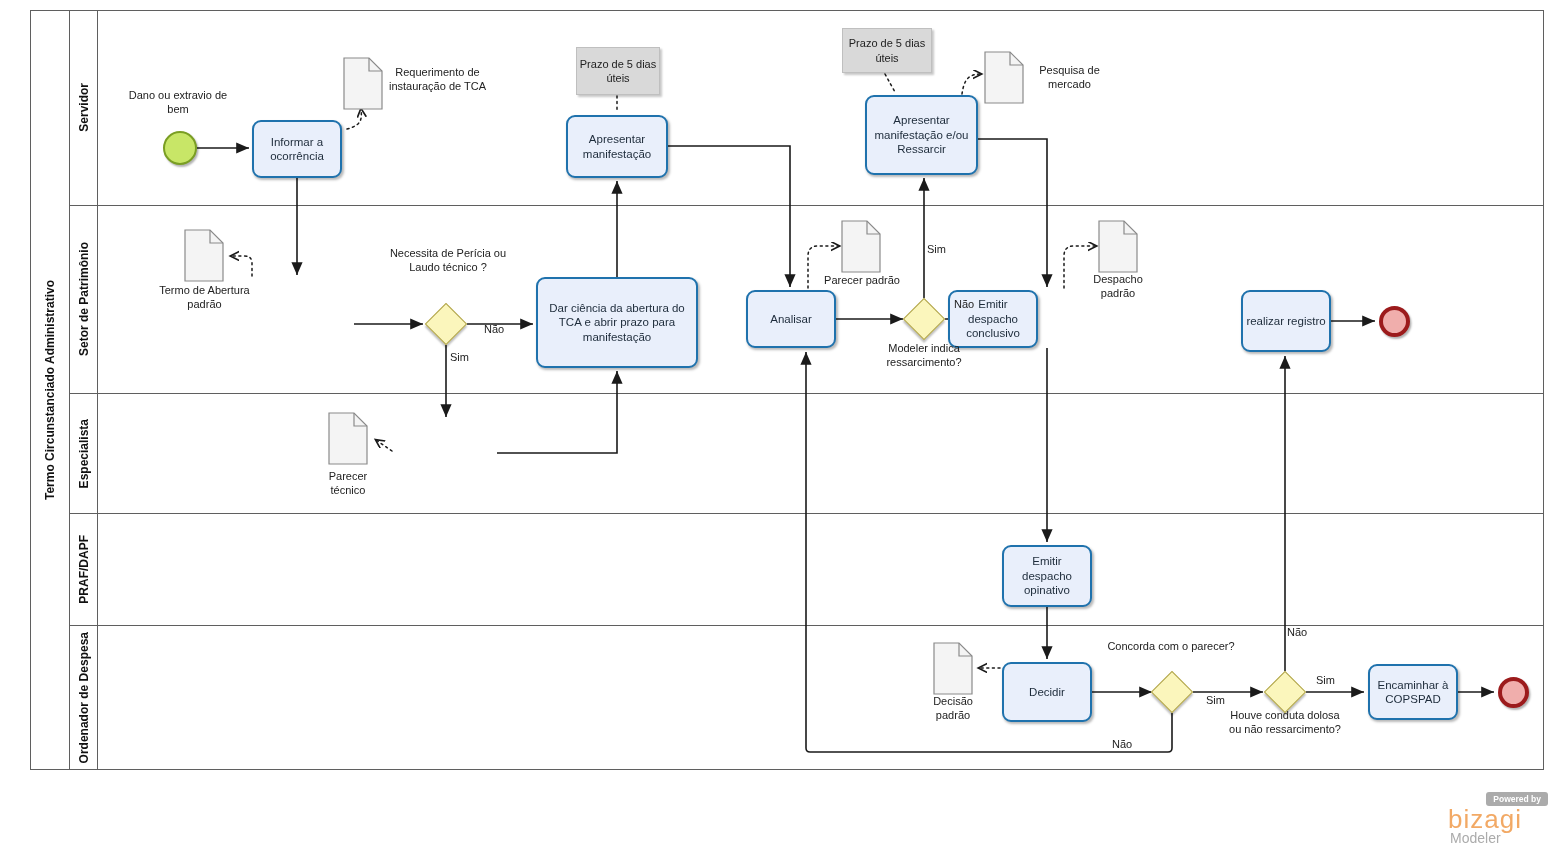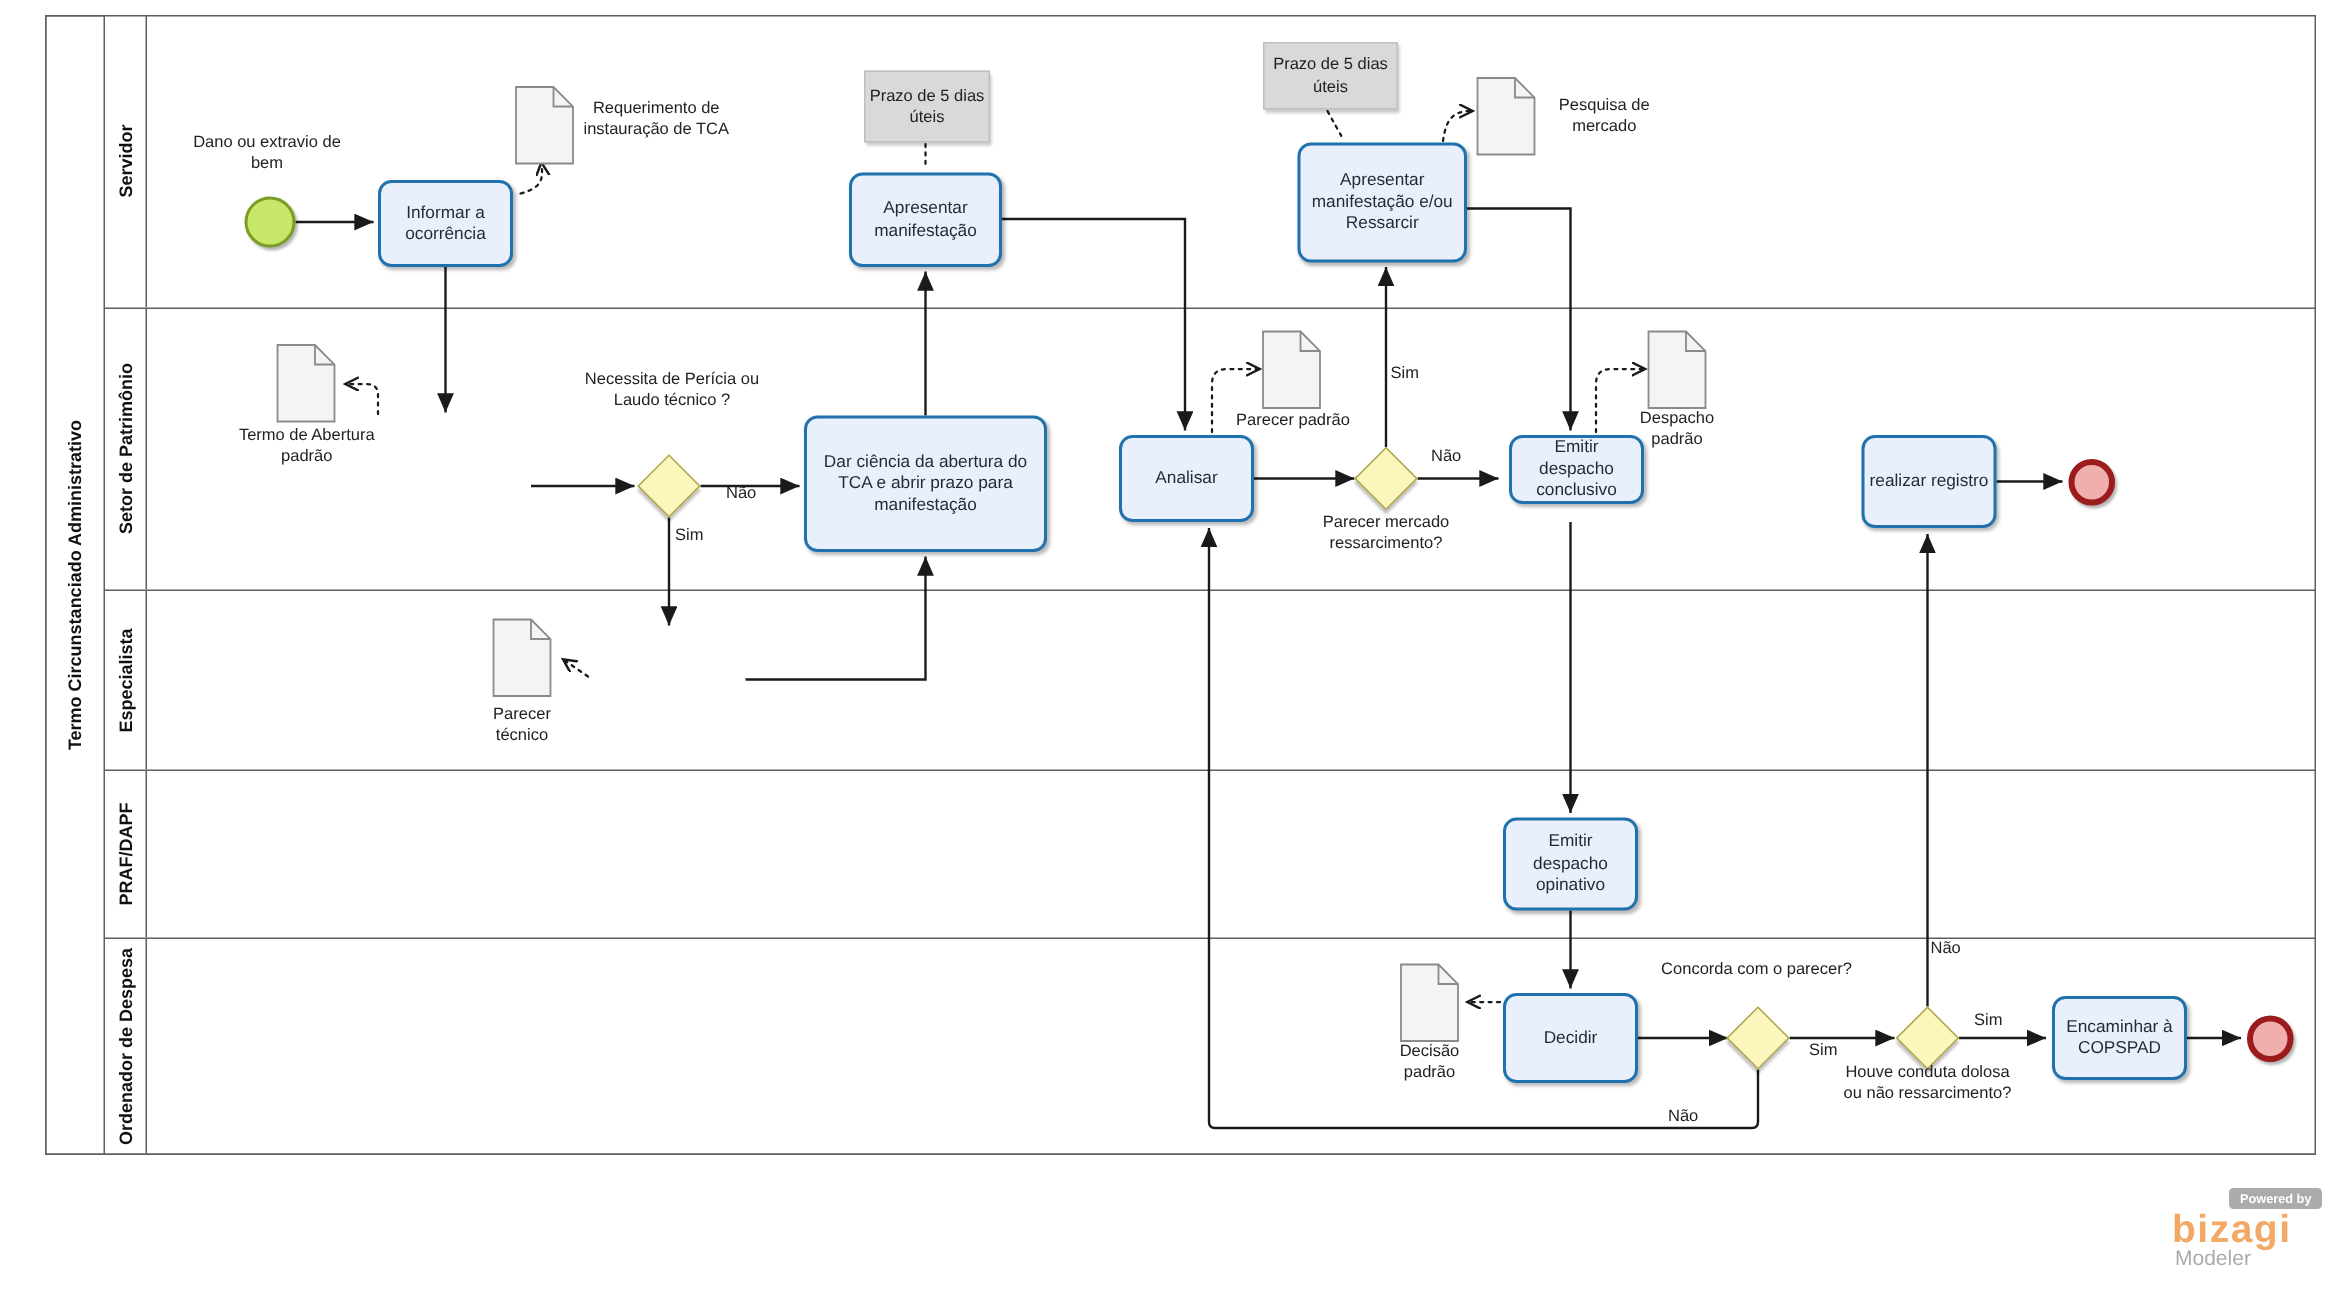--- a/index.html
+++ b/index.html
@@ -39,21 +39,21 @@
   .node-label,.qlabel,.elabel,.free-label{font-size:11px;color:#222;z-index:3;line-height:1.25}
   .node-label,.qlabel,.free-label{text-align:center}
   
   #wires{left:0;top:0;z-index:1;pointer-events:none}
   .flow{fill:none;stroke:var(--line);stroke-width:1.6}
   .assoc{fill:none;stroke:var(--line);stroke-width:1.5;stroke-dasharray:2 3.6;stroke-linecap:round}
   
   .bizagi{left:1448px;top:792px;width:100px;z-index:3}
   .powered{background:var(--brand-gray);color:#fff;font-size:8.5px;font-weight:bold;
            padding:2px 7px;border-radius:3px;float:right}
-  .brand{clear:both;color:var(--brand-orange);font-size:26px;font-weight:bold;letter-spacing:1px;line-height:1.05}
+  .brand{clear:both;color:var(--brand-orange);font-size:26px;font-weight:normal;letter-spacing:1px;line-height:1.05}
   .product{color:var(--brand-gray);font-size:14px;margin-top:-3px;padding-left:2px}
 </style>
 </head>
 <body>
 
 <div id="canvas">
 
   <div class="abs pool-outline"></div>
   <div class="abs pool-label-cell">
     <span class="vtext">Termo Circunstanciado Administrativo</span>
@@ -133,33 +133,33 @@
   <div class="abs event-end" style="left:1498px;top:677px"></div>
 
   <div class="abs annotation" style="left:576px;top:47px;width:84px;height:48px">Prazo de 5 dias úteis</div>
   <div class="abs annotation" style="left:842px;top:28px;width:90px;height:45px">Prazo de 5 dias úteis</div>
 
   <div class="abs task" style="left:252px;top:120px;width:90px;height:58px">Informar a ocorrência</div>
   <div class="abs task" style="left:566px;top:115px;width:102px;height:63px">Apresentar manifestação</div>
   <div class="abs task" style="left:865px;top:95px;width:113px;height:80px">Apresentar manifestação e/ou Ressarcir</div>
   <div class="abs task" style="left:536px;top:277px;width:162px;height:91px">Dar ciência da abertura do TCA e abrir prazo para manifestação</div>
   <div class="abs task" style="left:746px;top:290px;width:90px;height:58px">Analisar</div>
-  <div class="abs task" style="left:1006px;top:290px;width:90px;height:46px">Emitir despacho conclusivo</div>
+  <div class="abs task" style="left:948px;top:290px;width:90px;height:58px">Emitir despacho conclusivo</div>
   <div class="abs task" style="left:1241px;top:290px;width:90px;height:62px">realizar registro</div>
   <div class="abs task" style="left:1002px;top:545px;width:90px;height:62px">Emitir despacho opinativo</div>
   <div class="abs task" style="left:1002px;top:662px;width:90px;height:60px">Decidir</div>
   <div class="abs task" style="left:1368px;top:664px;width:90px;height:56px">Encaminhar à COPSPAD</div>
 
   <div class="abs gateway" style="left:431px;top:309px"></div>
   <div class="abs gateway" style="left:909px;top:304px"></div>
   <div class="abs gateway" style="left:1157px;top:677px"></div>
   <div class="abs gateway" style="left:1270px;top:677px"></div>
 
   <div class="abs qlabel" style="left:378px;top:247px;width:140px">Necessita de Perícia ou Laudo técnico ?</div>
-  <div class="abs qlabel" style="left:863px;top:342px;width:122px">Parecer mercado ressarcimento?</div>
+  <div class="abs qlabel" style="left:863px;top:342px;width:122px">Modeler indica ressarcimento?</div>
   <div class="abs qlabel" style="left:1106px;top:640px;width:130px">Concorda com o parecer?</div>
   <div class="abs qlabel" style="left:1228px;top:709px;width:114px">Houve conduta dolosa ou não ressarcimento?</div>
 
   <div class="abs elabel" style="left:484px;top:323px">Não</div>
   <div class="abs elabel" style="left:450px;top:351px">Sim</div>
   <div class="abs elabel" style="left:927px;top:243px">Sim</div>
   <div class="abs elabel" style="left:954px;top:298px">Não</div>
   <div class="abs elabel" style="left:1206px;top:694px">Sim</div>
   <div class="abs elabel" style="left:1112px;top:738px">Não</div>
   <div class="abs elabel" style="left:1287px;top:626px">Não</div>

